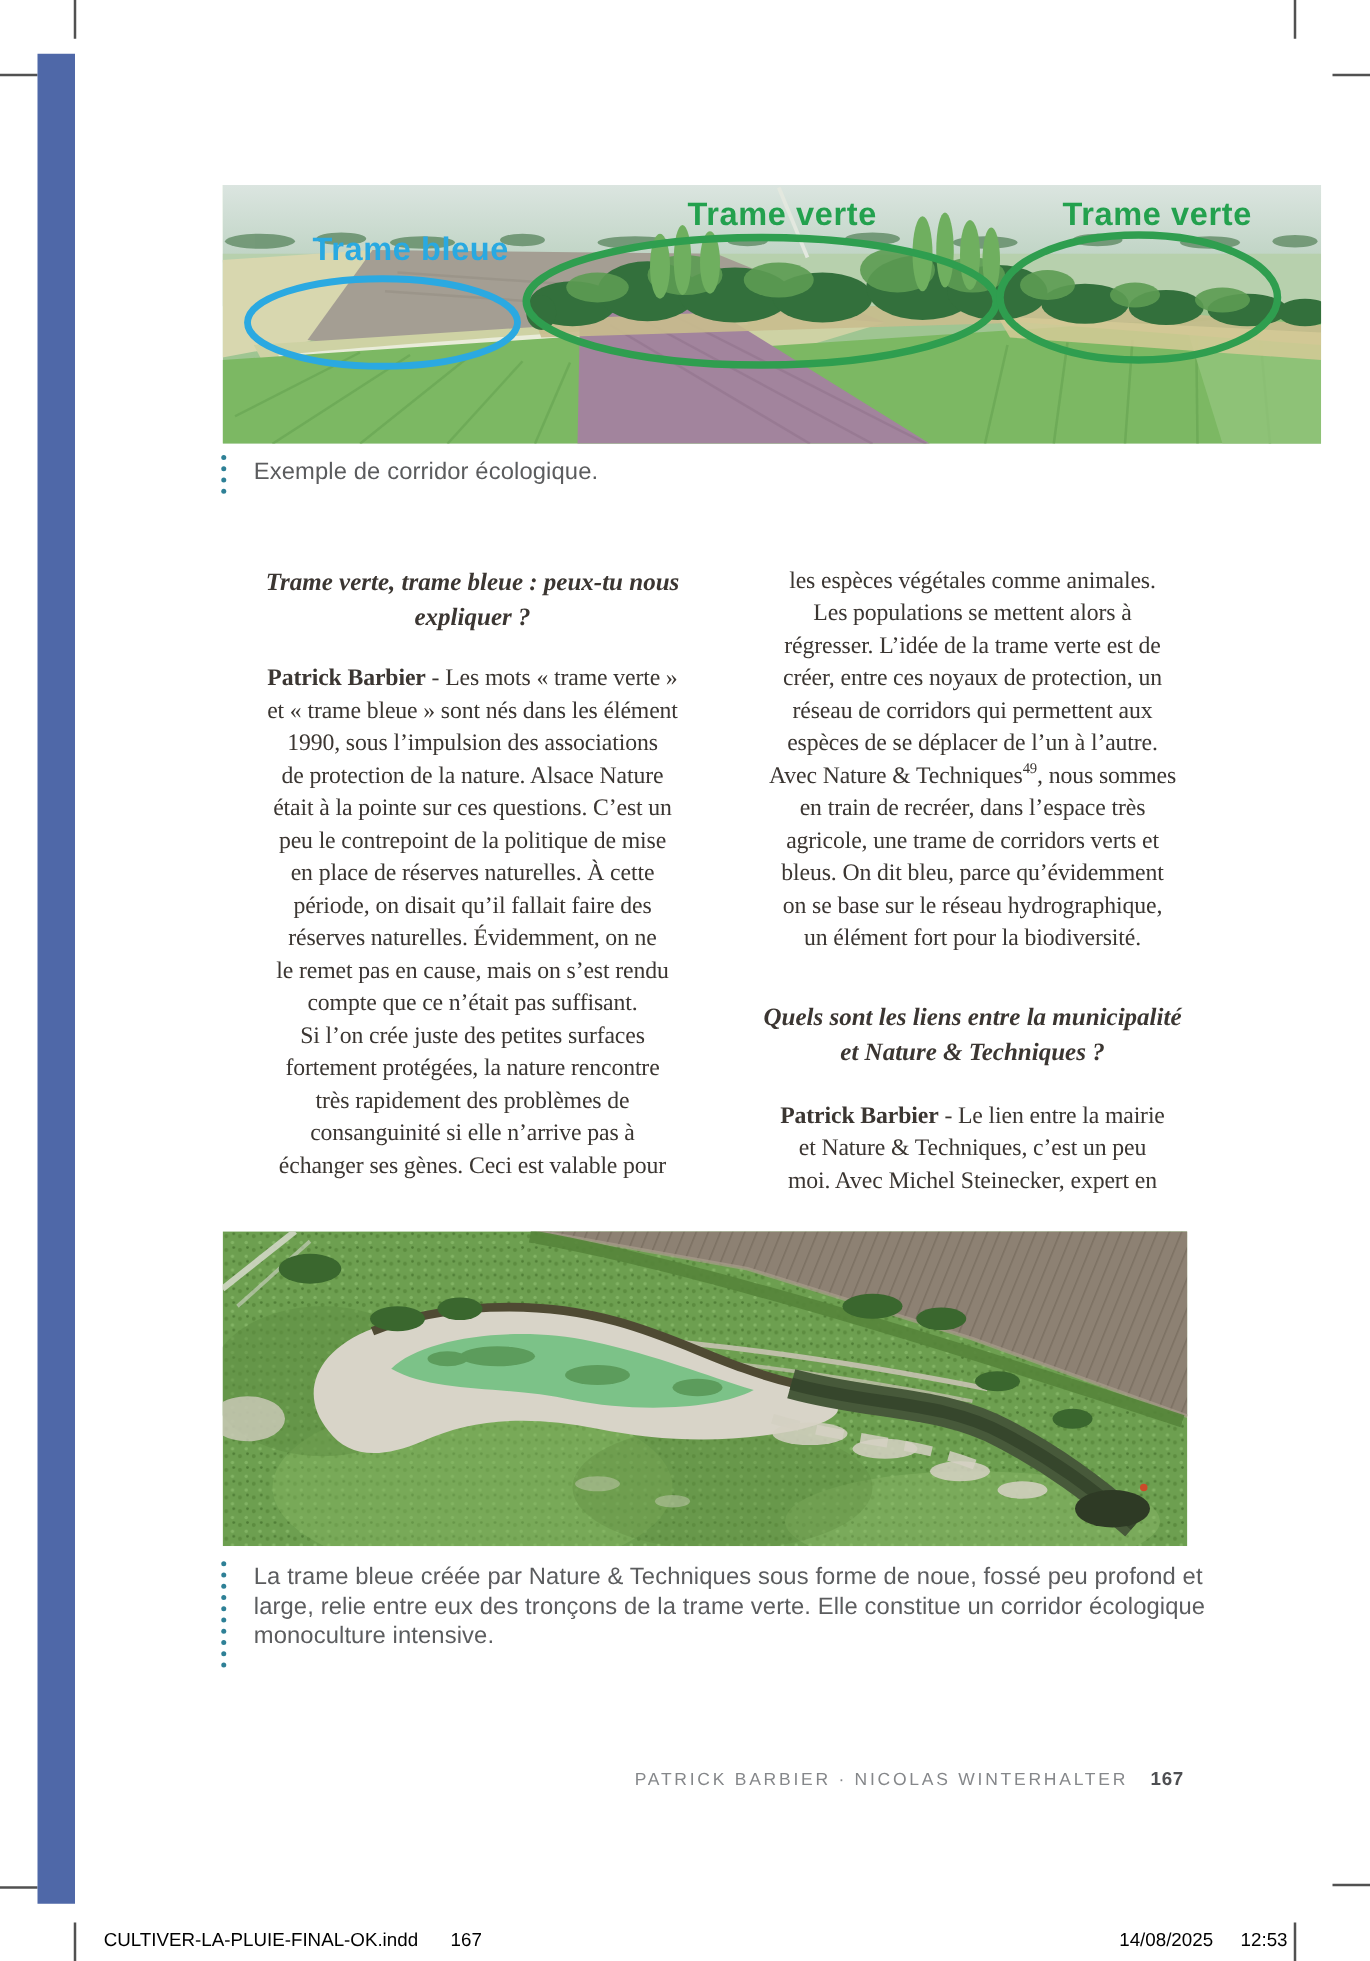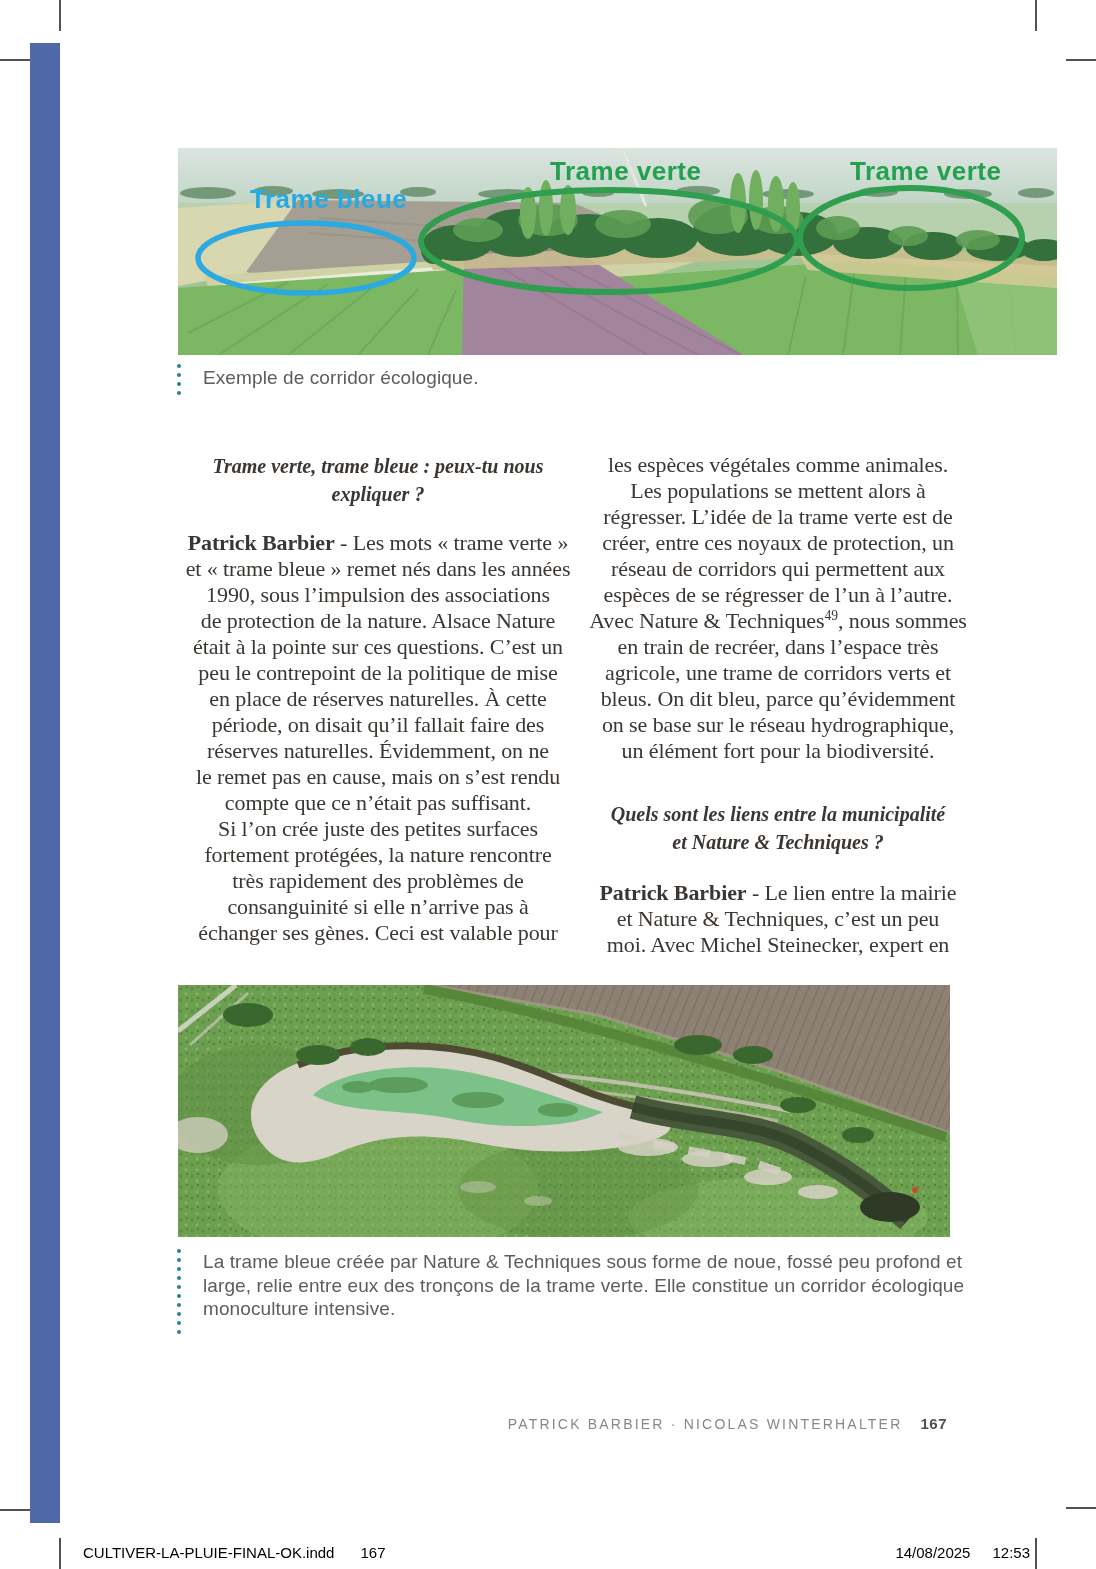--- a/index.html
+++ b/index.html
@@ -3,21 +3,21 @@
 <meta charset="utf-8">
 <style>
   html,body{margin:0;padding:0;background:#fff;}
   .page{position:relative;width:1096px;height:1569px;background:#ffffff;overflow:hidden;
         font-family:"Liberation Serif",serif;color:#3b3632;}
   .abs{position:absolute;}
   .crop{background:#515151;}
   .bar{background:#4f68a8;}
   
   .col{position:absolute;width:400px;text-align:center;}
-  .bl{white-space:nowrap;font-size:22px;line-height:26px;letter-spacing:-0.1px;color:#3b3632;}
+  .bl{white-space:nowrap;font-size:19px;line-height:26px;letter-spacing:-0.1px;color:#3b3632;}
   .qh{white-space:nowrap;font-size:20px;line-height:28px;font-weight:bold;font-style:italic;color:#3b3632;}
   .speaker{font-weight:bold;}
   sup{font-size:0.62em;line-height:0;}
   .sp22{height:22px;} .sp36{height:36px;} .sp24{height:24px;}
   
   .cap{font-family:Liberation Sans, sans-serif;color:#5b5c5e;font-size:19px;line-height:23.5px;
        letter-spacing:0.1px;white-space:nowrap;}
   .dotcol{display:flex;flex-direction:column;gap:5px;}
   .dot{width:4px;height:4px;border-radius:50%;background:#2e8096;}
   
@@ -159,21 +159,21 @@
       <div class="dot"></div>
       <div class="dot"></div>
   </div>
   <div class="abs cap" style="left:203px;top:366px;">Exemple de corridor écologique.</div>
 
   <div class="col" style="left:178px;top:452px;">
     <div class="qh">Trame verte, trame bleue : peux-tu nous</div>
     <div class="qh">expliquer ?</div>
     <div class="sp22"></div>
     <div class="bl"><span class="speaker">Patrick Barbier</span><span> - Les mots « trame verte »</span></div>
-    <div class="bl">et « trame bleue » remet nés dans les années</div>
+    <div class="bl">et « trame bleue » sont nés dans les élément</div>
     <div class="bl">1990, sous l’impulsion des associations</div>
     <div class="bl">de protection de la nature. Alsace Nature</div>
     <div class="bl">était à la pointe sur ces questions. C’est un</div>
     <div class="bl">peu le contrepoint de la politique de mise</div>
     <div class="bl">en place de réserves naturelles. À cette</div>
     <div class="bl">période, on disait qu’il fallait faire des</div>
     <div class="bl">réserves naturelles. Évidemment, on ne</div>
     <div class="bl">le remet pas en cause, mais on s’est rendu</div>
     <div class="bl">compte que ce n’était pas suffisant.</div>
     <div class="bl">Si l’on crée juste des petites surfaces</div>
@@ -182,21 +182,21 @@
     <div class="bl">consanguinité si elle n’arrive pas à</div>
     <div class="bl">échanger ses gènes. Ceci est valable pour</div>
   </div>
 
   <div class="col" style="left:578px;top:452px;">
     <div class="bl">les espèces végétales comme animales.</div>
     <div class="bl">Les populations se mettent alors à</div>
     <div class="bl">régresser. L’idée de la trame verte est de</div>
     <div class="bl">créer, entre ces noyaux de protection, un</div>
     <div class="bl">réseau de corridors qui permettent aux</div>
-    <div class="bl">espèces de se régresser de l’un à l’autre.</div>
+    <div class="bl">espèces de se déplacer de l’un à l’autre.</div>
     <div class="bl"><span>Avec Nature &amp; Techniques</span><sup>49</sup><span>, nous sommes</span></div>
     <div class="bl">en train de recréer, dans l’espace très</div>
     <div class="bl">agricole, une trame de corridors verts et</div>
     <div class="bl">bleus. On dit bleu, parce qu’évidemment</div>
     <div class="bl">on se base sur le réseau hydrographique,</div>
     <div class="bl">un élément fort pour la biodiversité.</div>
     <div class="sp36"></div>
     <div class="qh">Quels sont les liens entre la municipalité</div>
     <div class="qh">et Nature &amp; Techniques ?</div>
     <div class="sp24"></div>

